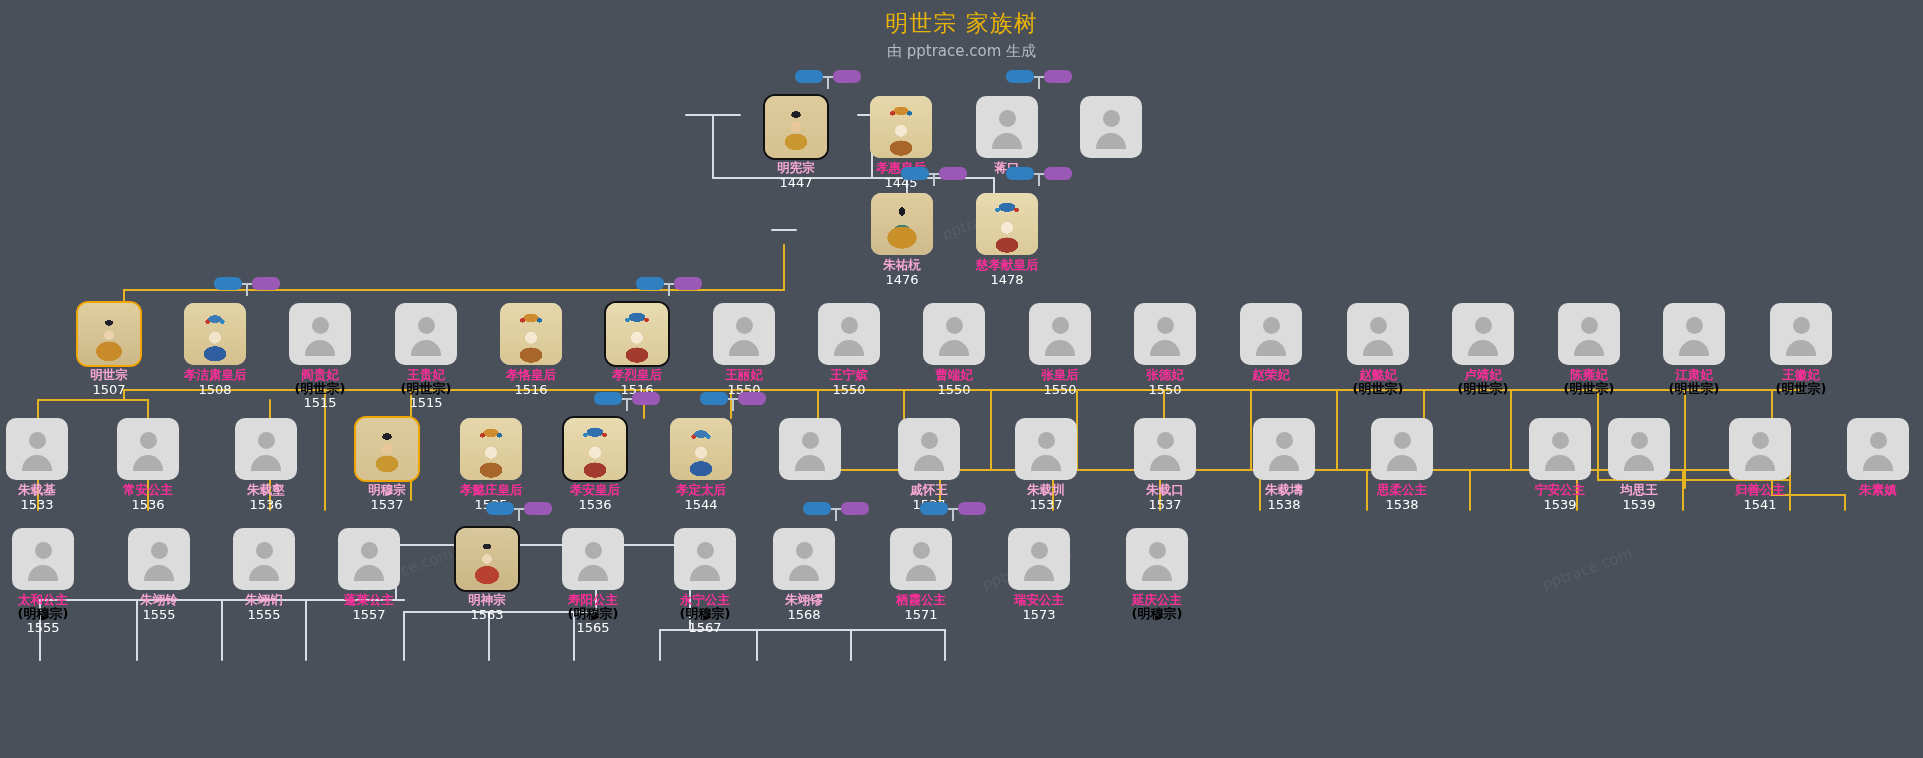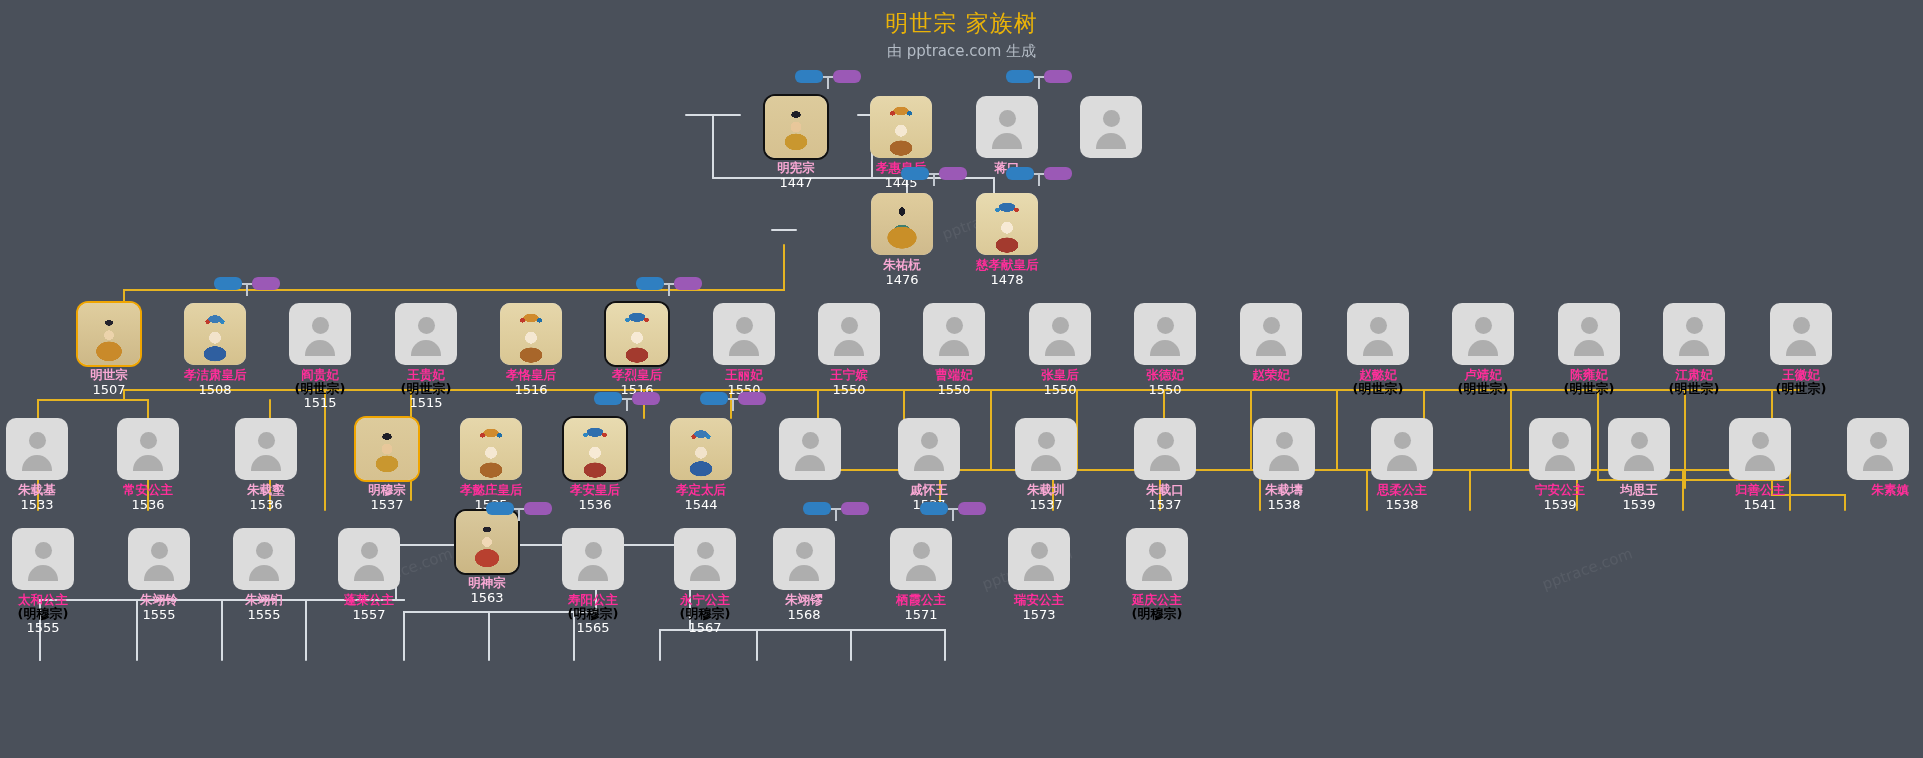--- a/index.html
+++ b/index.html
@@ -592,21 +592,21 @@
         <div class="year">1539</div>
       </div>
       <div class="node" style="left: 1729px; top: 418px;">
         <div class="avatar">
           <div class="sil-head"></div>
           <div class="sil-body"></div>
         </div>
         <div class="name f">归善公主</div>
         <div class="year">1541</div>
       </div>
-      <div class="node" style="left: 1847px; top: 418px; text-align: right;">
+      <div class="node" style="left: 1847px; top: 418px;">
         <div class="avatar">
           <div class="sil-head"></div>
           <div class="sil-body"></div>
         </div>
         <div class="name f">朱素嫃</div>
       </div>
       <div class="node" style="left: 12px; top: 528px;">
         <div class="avatar">
           <div class="sil-head"></div>
           <div class="sil-body"></div>
@@ -632,21 +632,21 @@
         <div class="year">1555</div>
       </div>
       <div class="node" style="left: 338px; top: 528px;">
         <div class="avatar">
           <div class="sil-head"></div>
           <div class="sil-body"></div>
         </div>
         <div class="name f">蓬莱公主</div>
         <div class="year">1557</div>
       </div>
-      <div class="node" style="left: 456px; top: 511px;">
+      <div class="node" style="left: 456px; top: 528px;">
         <div class="avatar hl">
           <div class="port emprd"></div>
         </div>
         <div class="name m">明神宗</div>
         <div class="year">1563</div>
       </div>
       <div class="chip-pair" style="left: 486px; top: 502px;">
         <div class="chip blue"></div>
         <div class="chip-h"></div>
         <div class="chip-v"></div>

